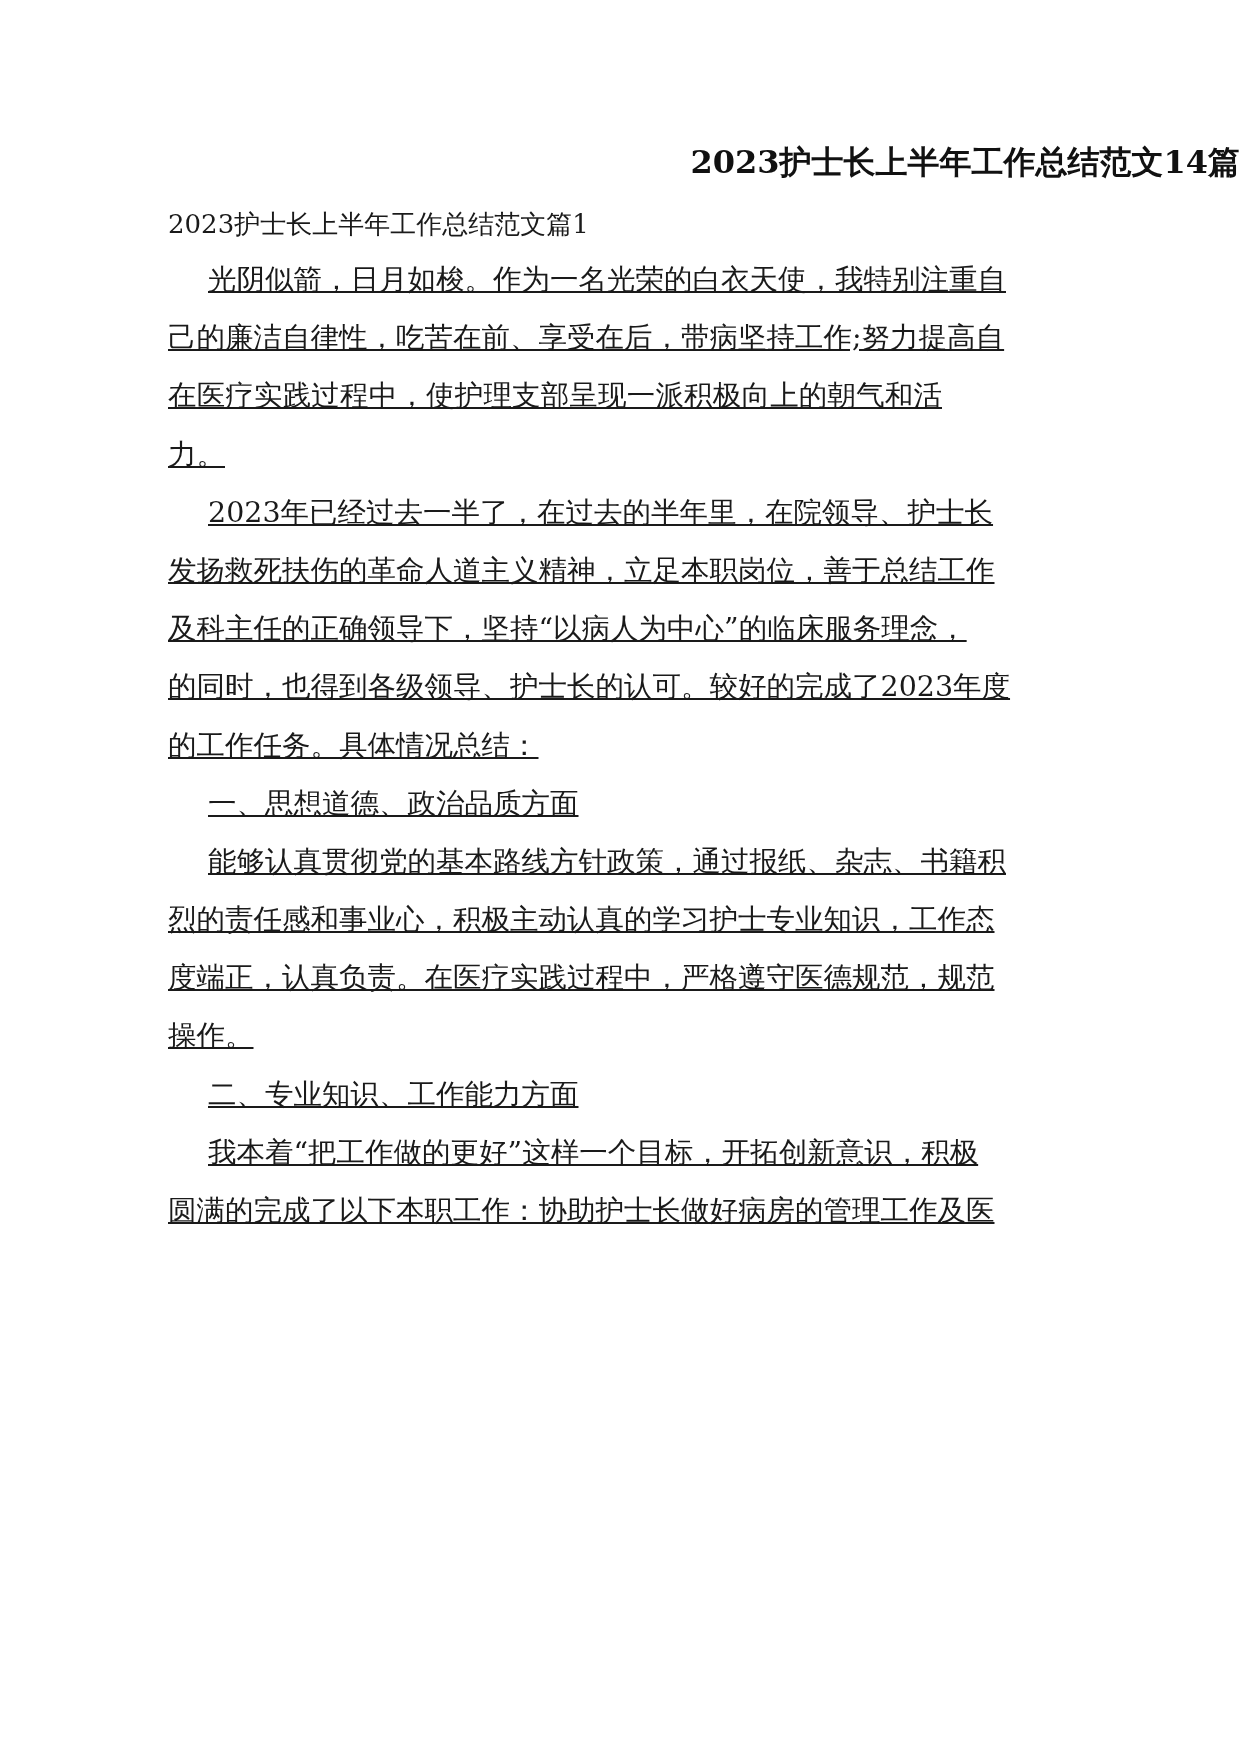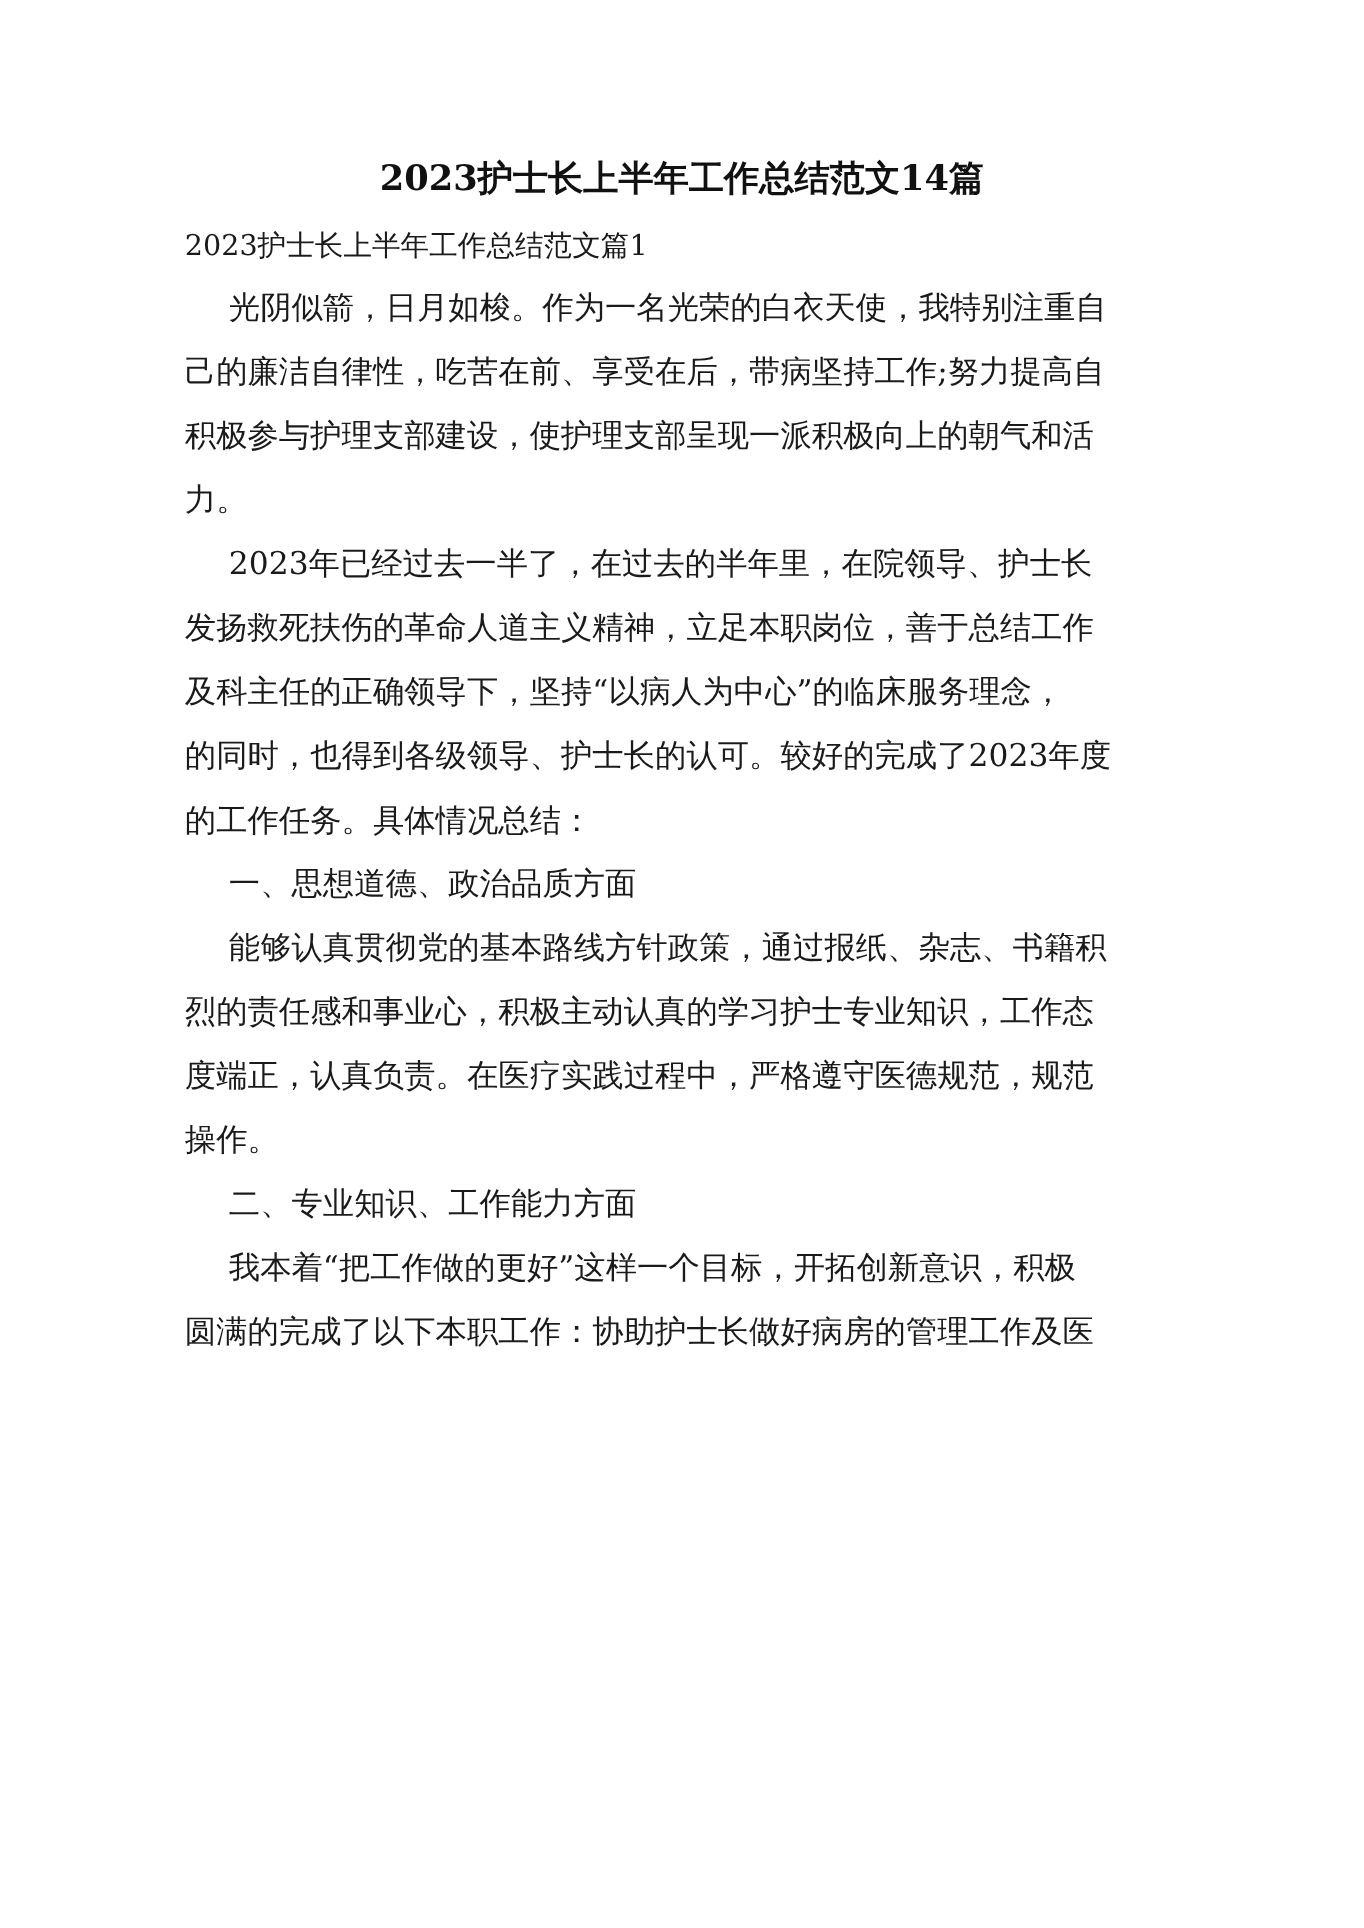--- a/index.html
+++ b/index.html
@@ -1,37 +1,37 @@
 <!DOCTYPE html>
 <html><head>
 <meta charset="utf-8">
 <style>
   html, body { margin: 0; padding: 0; background: #ffffff; }
   body { width: 1240px; height: 1753px; position: relative; overflow: hidden;
          font-family: "DejaVu Serif", "Liberation Serif", serif; color: #1a1a1a; }
   .page { position: absolute; left: 0; top: 0; width: 1240px; height: 1753px; }
-  .title { position: absolute; top: 140px; left: 0; width: 1240px; text-align: center;
+  .title { position: absolute; top: 140px; left: 0; width: 1240px; text-align: right;
            font-size: 32px; font-weight: bold; line-height: 44px; color: #111; }
   .subtitle { position: absolute; top: 204px; left: 168px; font-size: 26px; line-height: 40px; }
   .body { position: absolute; top: 260px; left: 168px; width: 774px; }
   .line { display: block; height: 58.2px; line-height: 40px; font-size: 28.5px;
-          white-space: nowrap; text-align: justify; text-align-last: justify; }
+          white-space: nowrap; text-align: justify; text-align-last: justify; text-decoration: underline; }
   .line.last { text-align-last: left; }
   .line.indent { padding-left: 40px; }
 </style>
 </head>
 <body>
 
 <div class="page">
   <div class="title">2023护士长上半年工作总结范文14篇</div>
   <div class="subtitle">2023护士长上半年工作总结范文篇1</div>
   <div class="body" id="body">
       <span class="line indent">光阴似箭，日月如梭。作为一名光荣的白衣天使，我特别注重自</span>
       <span class="line">己的廉洁自律性，吃苦在前、享受在后，带病坚持工作;努力提高自</span>
-      <span class="line">积极参与护理支部建设，使护理支部呈现一派积极向上的朝气和活</span>
+      <span class="line">在医疗实践过程中，使护理支部呈现一派积极向上的朝气和活</span>
       <span class="line last">力。</span>
       <span class="line indent">2023年已经过去一半了，在过去的半年里，在院领导、护士长</span>
       <span class="line">发扬救死扶伤的革命人道主义精神，立足本职岗位，善于总结工作</span>
       <span class="line">及科主任的正确领导下，坚持“以病人为中心”的临床服务理念，</span>
       <span class="line">的同时，也得到各级领导、护士长的认可。较好的完成了2023年度</span>
       <span class="line last">的工作任务。具体情况总结：</span>
       <span class="line indent last">一、思想道德、政治品质方面</span>
       <span class="line indent">能够认真贯彻党的基本路线方针政策，通过报纸、杂志、书籍积</span>
       <span class="line">烈的责任感和事业心，积极主动认真的学习护士专业知识，工作态</span>
       <span class="line">度端正，认真负责。在医疗实践过程中，严格遵守医德规范，规范</span>

